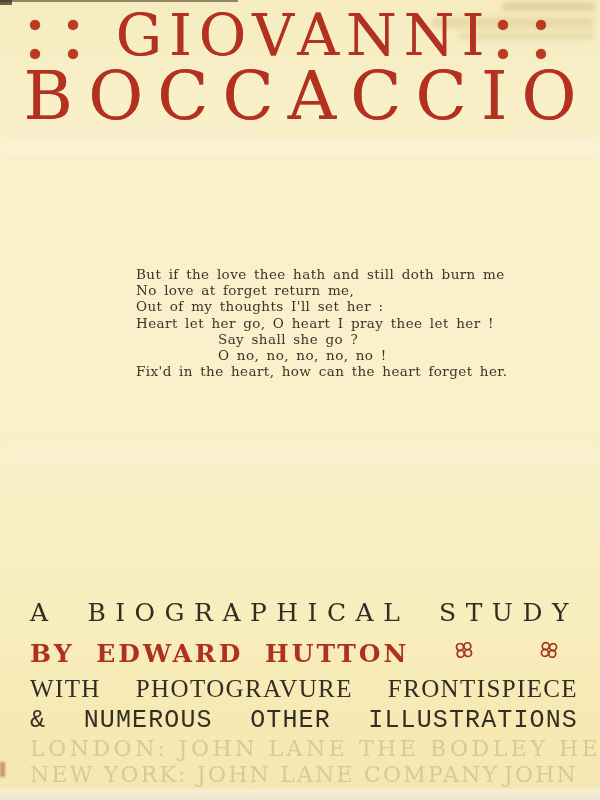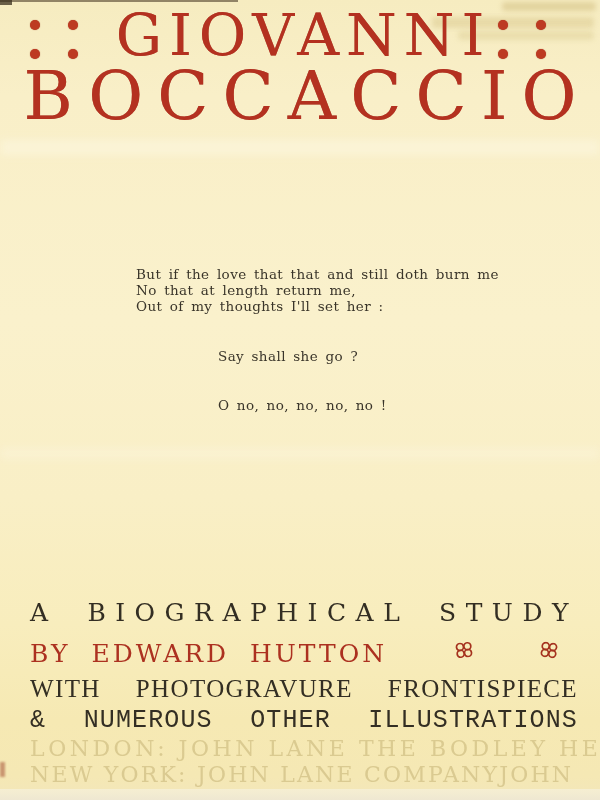--- a/index.html
+++ b/index.html
@@ -29,38 +29,38 @@
   .dots-right{left:498px;top:20px;}
   
   .title-line{position:absolute;left:0;width:600px;text-align:center;color:#b43120;line-height:1;white-space:nowrap;
     text-shadow:0 0 .5px rgba(140,36,18,.6);}
   .title1{top:6px;font-size:58px;letter-spacing:.12em;text-indent:.12em;}
   .title2{top:63px;font-size:67px;letter-spacing:.21em;text-indent:.21em;}
   
   .poem{position:absolute;left:136px;top:266px;font-size:13.5px;line-height:16.2px;color:#3a352a;
     letter-spacing:.03em;word-spacing:.2em;white-space:nowrap;}
   .poem-line{height:16.2px;}
-  .poem-indent{padding-left:82px;margin-top:33px;}
+  .poem-indent{padding-left:82px;}
   
   .imprint-line{position:absolute;left:30px;width:548px;font-size:25px;line-height:1;color:#332e23;
     text-align:justify;text-align-last:justify;white-space:nowrap;}
   .l-study{top:600px;letter-spacing:.38em;}
-  .l-author{top:641px;color:#ac3120;font-weight:400;letter-spacing:.12em;word-spacing:.4em;
+  .l-author{top:641px;color:#ac3120;font-weight:700;letter-spacing:.12em;word-spacing:.4em;
     text-align:right;text-align-last:left;}
   .l-front{top:676px;letter-spacing:.055em;font-family:Liberation Serif, serif;}
   .l-illus{top:708px;letter-spacing:.045em;font-family:Liberation Mono, monospace;}
   .l-illus::first-letter{font-style:italic;}
   .quatrefoil{position:absolute;top:1px;width:18px;height:16px;}
   .orn1{left:425px;}
   .orn2{left:510px;}
   
   .pub-line{position:absolute;left:30px;width:548px;font-size:22px;line-height:1;
     color:rgba(186,166,102,.45);filter:blur(.6px);white-space:nowrap;}
   .pub1{top:738px;letter-spacing:.16em;text-align:justify;text-align-last:justify;}
-  .pub2{top:764px;display:flex;justify-content:flex-start;letter-spacing:.1em;}
+  .pub2{top:764px;display:flex;justify-content:space-between;letter-spacing:.1em;}
 </style>
 </head>
 <body>
 
 <div class="page">
 
   <div class="artifact a-topline"></div>
   <div class="artifact a-topcorner"></div>
   <div class="artifact ghost-bar g1"></div>
   <div class="artifact ghost-bar g2"></div>
@@ -80,25 +80,27 @@
     <i></i>
       <i></i>
     <i></i>
       <i></i>
   </div>
 
   <div class="title-line title1">GIOVANNI</div>
   <div class="title-line title2">BOCCACCIO</div>
 
   <div class="poem">
-    <div class="poem-line">But if the love that that and still doth burn me</div>
-    <div class="poem-line">No that at length return me,</div>
+    <div class="poem-line">But if the love thee hath and still doth burn me</div>
+    <div class="poem-line">No love at forget return me,</div>
     <div class="poem-line">Out of my thoughts I'll set her :</div>
+    <div class="poem-line">Heart let her go, O heart I pray thee let her !</div>
     <div class="poem-line poem-indent">Say shall she go ?</div>
     <div class="poem-line poem-indent">O no, no, no, no, no !</div>
+    <div class="poem-line">Fix'd in the heart, how can the heart forget her.</div>
   </div>
 
   <div class="imprint-line l-study">A BIOGRAPHICAL STUDY</div>
 
   <div class="imprint-line l-author">
     <span>BY EDWARD HUTTON</span>
     <svg class="quatrefoil orn1" viewBox="0 0 18 16" transform="rotate(-6)">
       <g fill="none" stroke="#a5321e" stroke-width="1.7">
         <circle cx="5.3" cy="4.6" r="3.5"></circle>
           <circle cx="12.7" cy="4.6" r="3.5"></circle>

